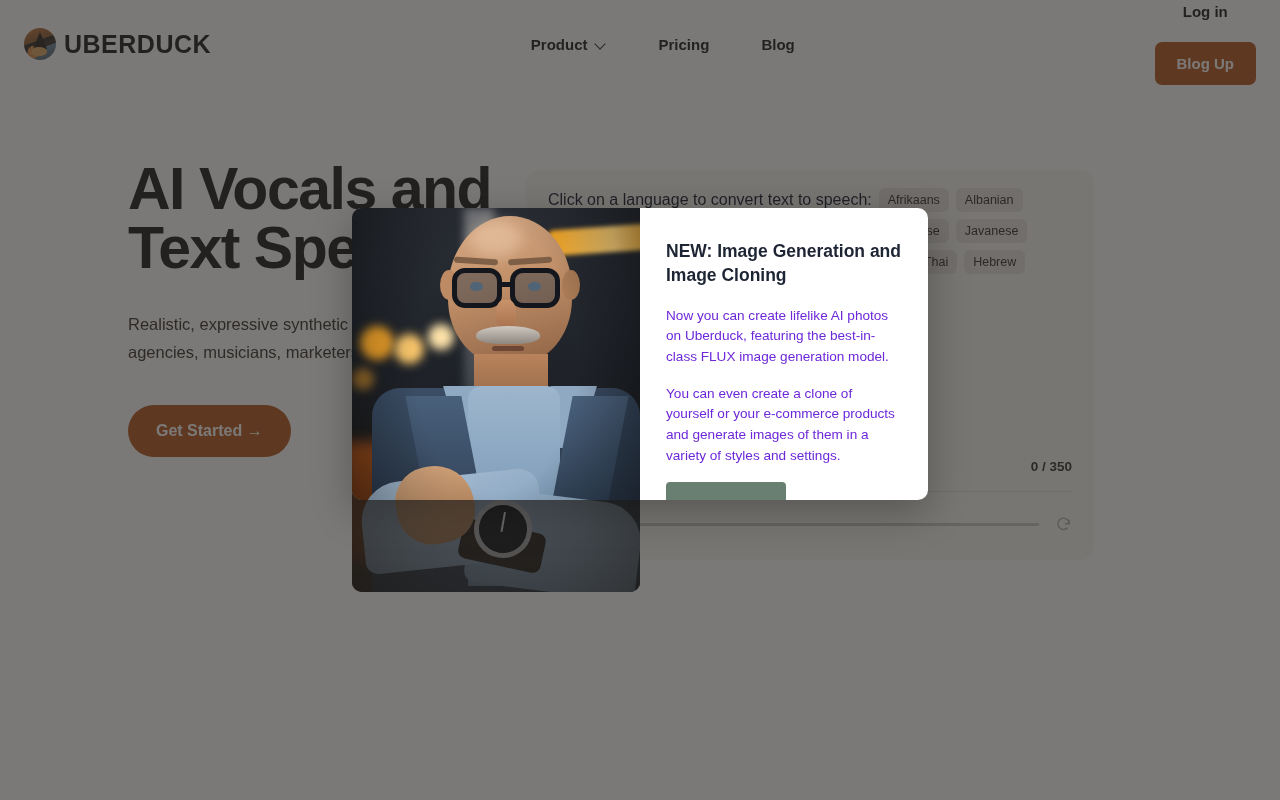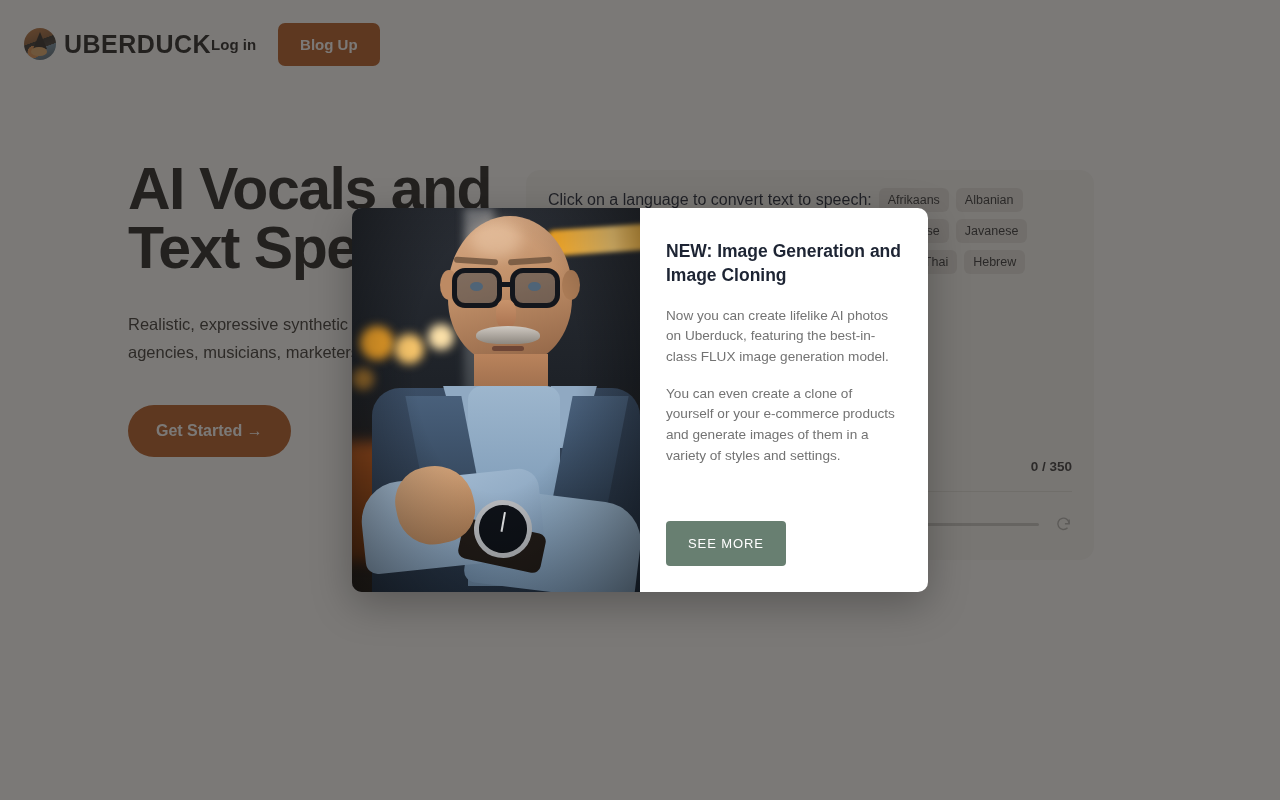--- a/index.html
+++ b/index.html
@@ -73,21 +73,21 @@
   .chev {
     width: 11px; height: 11px; position: relative; display: inline-block;
   }
   .chev::after {
     content: ""; position: absolute; left: 0; top: 1px;
     width: 7px; height: 7px;
     border-right: 1.8px solid #2f2f31; border-bottom: 1.8px solid #2f2f31;
     transform: rotate(45deg);
   }
 
-  .header-actions { display: flex; align-items: center; gap: 22px; }
+  .header-actions { display: flex; align-items: center; gap: 22px; flex-direction: column; }
   .login-link {
     font-size: 15px; font-weight: 700; color: #18181a; cursor: pointer;
   }
   .signup-btn {
     background: #b4541b;
     color: #ffffff;
     font-size: 15px; font-weight: 700;
     border: none; border-radius: 7px;
     padding: 13px 22px; cursor: pointer;
   }
@@ -175,37 +175,37 @@
   
   .hero-photo {
     position: absolute; left: 352px; top: 208px;
     width: 288px; height: 384px; border-radius: 10px;
     overflow: hidden; z-index: 5;
   }
 
   
   .modal-card {
     position: absolute; left: 352px; top: 208px;
-    width: 576px; height: 384px;
+    width: 576px; height: 292px;
     border-radius: 10px; overflow: hidden;
     display: flex; z-index: 100;
     background: #ffffff;
     box-shadow: 0 12px 40px rgba(0,0,0,.28);
   }
   .modal-image { width: 288px; height: 384px; position: relative; overflow: hidden; flex: 0 0 auto; }
   .modal-body {
     flex: 1; padding: 32px 26px 26px 26px;
     display: flex; flex-direction: column;
   }
   .modal-title {
     font-size: 17.5px; font-weight: 700; line-height: 1.36;
     color: #1d2433; margin-bottom: 18px;
   }
   .modal-para {
-    font-size: 13.6px; line-height: 1.52; color: #737373;
+    font-size: 13.6px; line-height: 1.52; color: #6d28d9;
     margin-bottom: 16px;
   }
   .see-more-btn {
     align-self: flex-start; margin-top: auto;
     background: #687f71; color: #ffffff;
     font-size: 13px; font-weight: 400; letter-spacing: 0.9px;
     border: none; border-radius: 4px;
     padding: 15px 22px; cursor: pointer;
   }
 
@@ -341,20 +341,32 @@
 <div id="page-root">
 
   <div class="page-content">
 
     <header class="site-header">
       <div class="brand">
         <span class="brand-mark"></span>
         <span class="brand-name">UBERDUCK</span>
       </div>
 
+      <nav class="main-nav">
+        <div class="nav-link">
+          <span>Product</span>
+          <span class="chev"></span>
+        </div>
+        <div class="nav-link">
+          <span>Pricing</span>
+        </div>
+        <div class="nav-link">
+          <span>Blog</span>
+        </div>
+      </nav>
 
       <div class="header-actions">
         <span class="login-link">Log in</span>
         <button class="signup-btn">Blog Up</button>
       </div>
     </header>
 
     <section class="hero">
       <h1 class="hero-title">AI Vocals and Text Speech</h1>
       <p class="hero-sub">Realistic, expressive synthetic voices for agencies, musicians, marketers and creators.</p>

